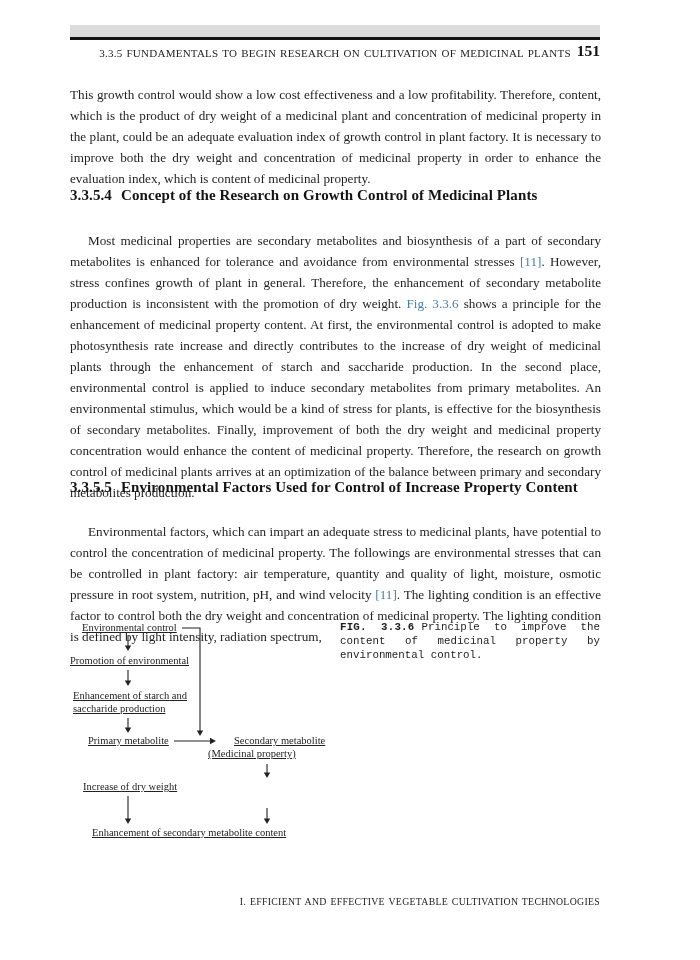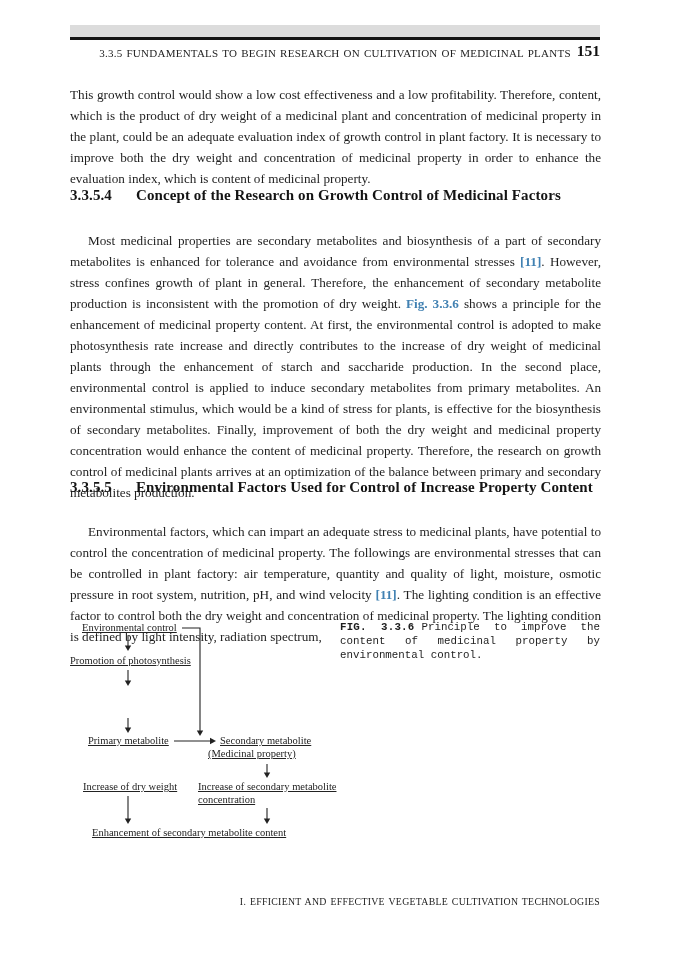--- a/index.html
+++ b/index.html
@@ -32,27 +32,27 @@
     right:100px;top:42px;
     font-size:15.5px;font-weight:bold;color:#111;text-align:center;
   }
   
   .body-para{
     left:70px;width:531px;
     font-size:13.2px;line-height:21px;
     text-align:justify;color:var(--ink);
   }
   .indent{text-indent:18px;}
-  .ref{color:var(--ref);cursor:pointer;font-weight:bold;}
+  .ref{color:var(--ref);cursor:pointer;}
   h2.sec{
     left:70px;width:531px;margin:0;
     font-size:15px;font-weight:bold;color:#141414;
     letter-spacing:.1px;
   }
-  h2.sec .sec-num{margin-right:24px;}
+  h2.sec .sec-num{margin-right:9px;}
   
   .figure{
     left:70px;top:620px;width:280px;height:228px;
   }
   .fig-label{
     position:absolute;
     font-size:10.5px;line-height:12.6px;color:#222;
     white-space:nowrap;
     text-decoration:underline;
   }
@@ -73,21 +73,21 @@
 </style>
 </head>
 <body>
 
 <div class="abs top-rule"></div>
 <div class="abs running-head">3.3.5  FUNDAMENTALS TO BEGIN RESEARCH ON CULTIVATION OF MEDICINAL PLANTS</div>
 <div class="abs page-number">151</div>
 
 <p class="abs body-para" style="top:71px">This growth control would show a low cost effectiveness and a low profitability. Therefore, content, which is the product of dry weight of a medicinal plant and concentration of medicinal property in the plant, could be an adequate evaluation index of growth control in plant factory. It is necessary to improve both the dry weight and concentration of medicinal property in order to enhance the evaluation index, which is content of medicinal property.</p>
 
-<h2 class="abs sec" style="top:187px"><span class="sec-num">3.3.5.4</span><span>Concept of the Research on Growth Control of Medicinal Factors</span></h2>
+<h2 class="abs sec" style="top:187px"><span class="sec-num">3.3.5.4</span><span>Concept of the Research on Growth Control of Medicinal Plants</span></h2>
 
 <p class="abs body-para indent" style="top:217px"><span>Most medicinal properties are secondary metabolites and biosynthesis of a part of secondary metabolites is enhanced for tolerance and avoidance from environmental stresses </span><span class="ref">[11]</span><span>. However, stress confines growth of plant in general. Therefore, the enhancement of secondary metabolite production is inconsistent with the promotion of dry weight. </span><span class="ref">Fig. 3.3.6</span><span> shows a principle for the enhancement of medicinal property content. At first, the environmental control is adopted to make photosynthesis rate increase and directly contributes to the increase of dry weight of medicinal plants through the enhancement of starch and saccharide production. In the second place, environmental control is applied to induce secondary metabolites from primary metabolites. An environmental stimulus, which would be a kind of stress for plants, is effective for the biosynthesis of secondary metabolites. Finally, improvement of both the dry weight and medicinal property concentration would enhance the content of medicinal property. Therefore, the research on growth control of medicinal plants arrives at an optimization of the balance between primary and secondary metabolites production.</span></p>
 
 <h2 class="abs sec" style="top:479px"><span class="sec-num">3.3.5.5</span><span>Environmental Factors Used for Control of Increase Property Content</span></h2>
 
 <p class="abs body-para indent" style="top:508px"><span>Environmental factors, which can impart an adequate stress to medicinal plants, have potential to control the concentration of medicinal property. The followings are environmental stresses that can be controlled in plant factory: air temperature, quantity and quality of light, moisture, osmotic pressure in root system, nutrition, pH, and wind velocity </span><span class="ref">[11]</span><span>. The lighting condition is an effective factor to control both the dry weight and concentration of medicinal property. The lighting condition is defined by light intensity, radiation spectrum,</span></p>
 
 <div class="abs figure">
   <svg class="fig-arrows" width="280" height="228" viewBox="0 0 280 228">
     <g stroke="#222" stroke-width="1.1" fill="none">
@@ -105,24 +105,24 @@
       <polygon points="54.8,60.5 61.2,60.5 58,66"></polygon>
       <polygon points="54.8,107.5 61.2,107.5 58,113"></polygon>
       <polygon points="140,117.8 140,124.2 146,121"></polygon>
       <polygon points="126.8,110.5 133.2,110.5 130,116"></polygon>
       <polygon points="193.8,152.5 200.2,152.5 197,158"></polygon>
       <polygon points="54.8,198.5 61.2,198.5 58,204"></polygon>
       <polygon points="193.8,198.5 200.2,198.5 197,204"></polygon>
     </g>
   </svg>
   <div class="fig-label" style="left:12px;top:2px">Environmental control</div>
-  <div class="fig-label" style="left:0px;top:35px">Promotion of photosynthesis</div>
+  <div class="fig-label" style="left:0px;top:35px">Promotion of environmental</div>
+  <div class="fig-label wrap" style="left:3px;top:70px;width:122px">Enhancement of starch and saccharide production</div>
   <div class="fig-label" style="left:18px;top:115px">Primary metabolite</div>
-  <div class="fig-label" style="left:150px;top:115px">Secondary metabolite</div>
+  <div class="fig-label" style="left:164px;top:115px">Secondary metabolite</div>
   <div class="fig-label" style="left:138px;top:128px">(Medicinal property)</div>
   <div class="fig-label" style="left:13px;top:161px">Increase of dry weight</div>
-  <div class="fig-label wrap" style="left:128px;top:161px;width:152px">Increase of secondary metabolite concentration</div>
   <div class="fig-label" style="left:22px;top:207px">Enhancement of secondary metabolite content</div>
 </div>
 
 <div class="abs fig-caption"><b>FIG. 3.3.6</b><span>Principle to improve the content of medicinal property by environmental control.</span></div>
 
 <div class="abs footer">I.  EFFICIENT AND EFFECTIVE VEGETABLE CULTIVATION TECHNOLOGIES</div>
 
 </body></html>

